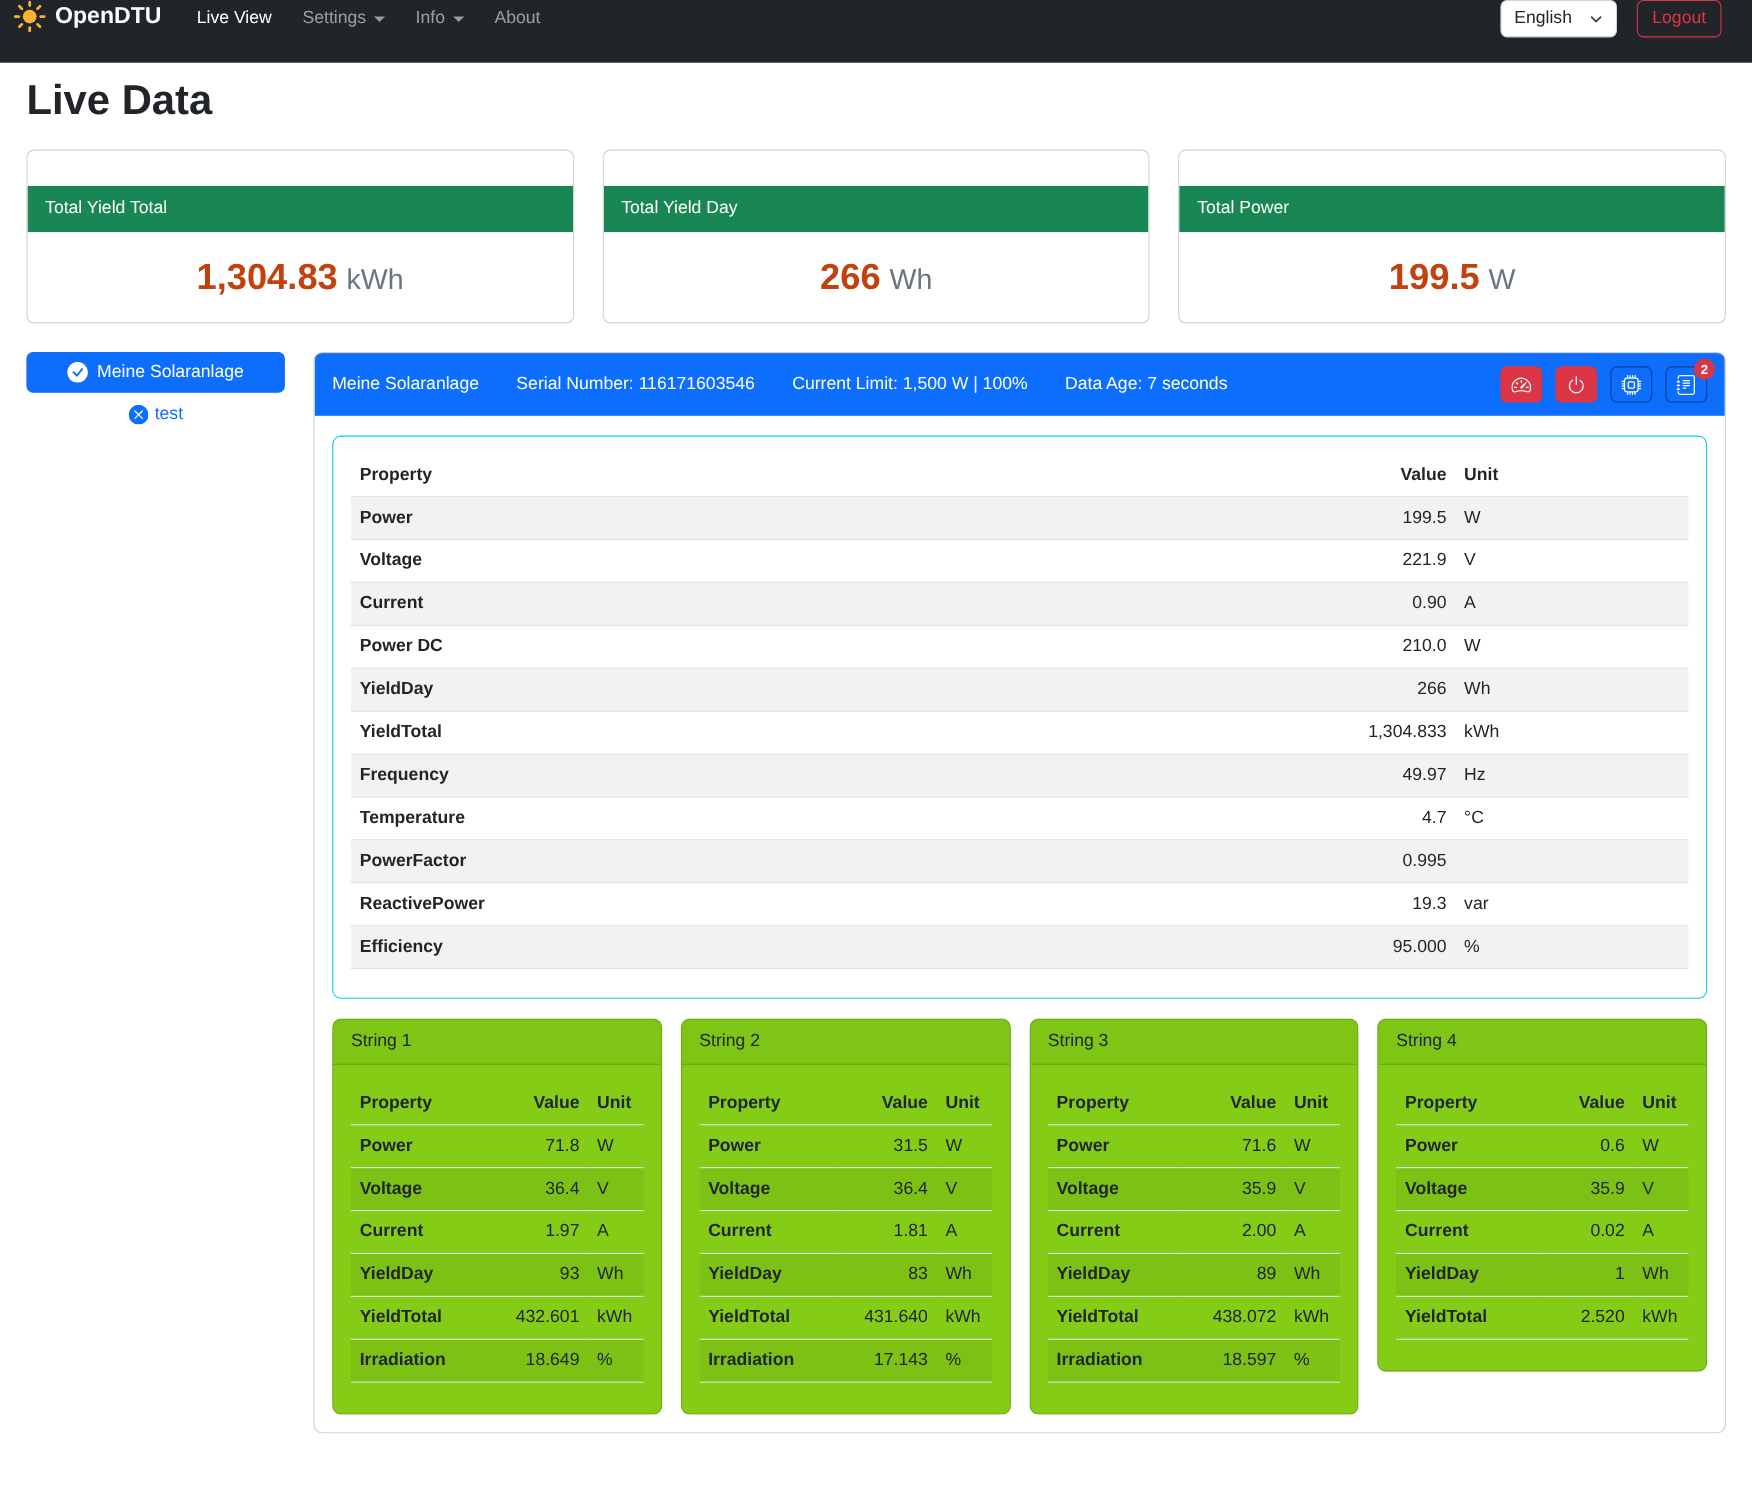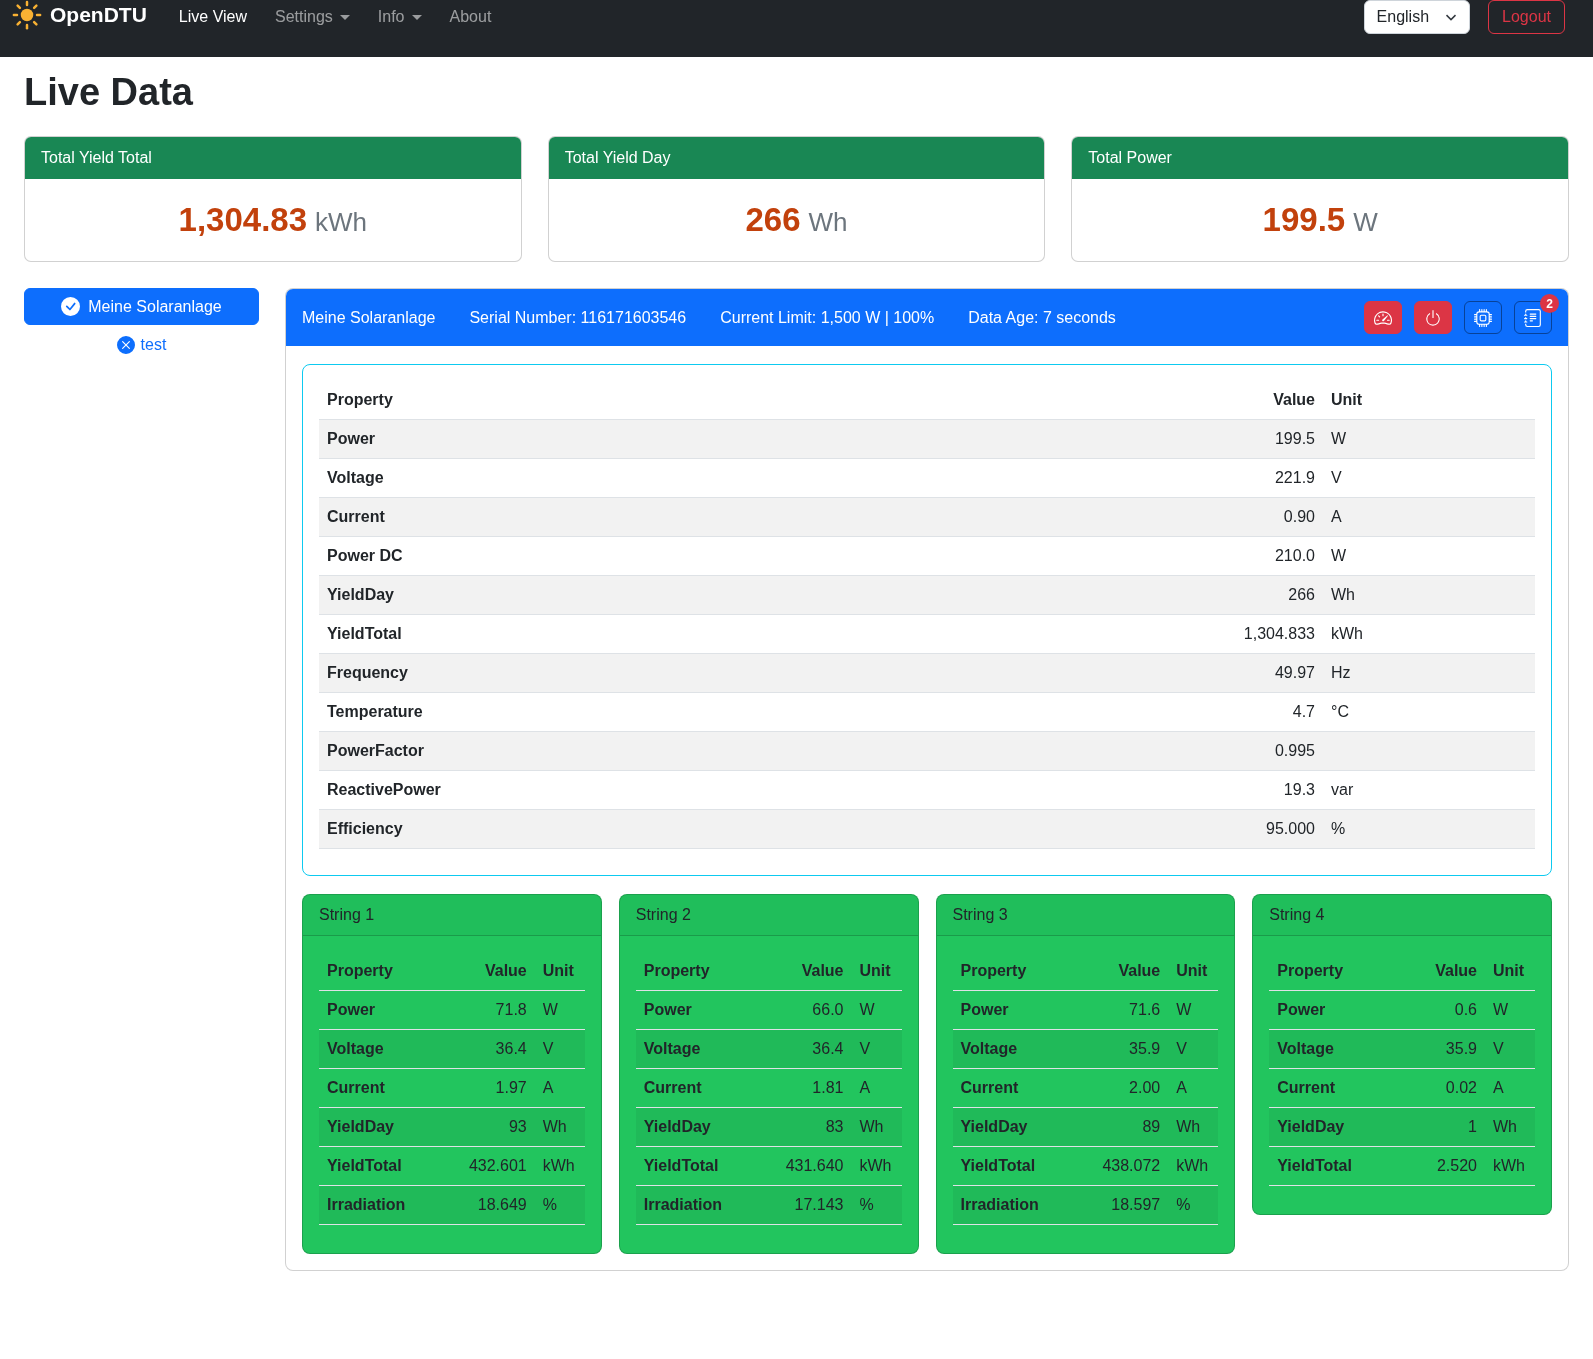--- a/index.html
+++ b/index.html
@@ -63,21 +63,21 @@
   .summary-row { display: flex; gap: 26px; margin-bottom: 26px; }
   .summary-card {
     flex: 1;
     border: 1px solid rgba(0,0,0,.18);
     border-radius: 7px;
     background: #fff;
     overflow: hidden;
   }
   .summary-card .card-header {
     background: #198754; color: #fff;
-    padding: 12px 16px; font-size: 16px;
+    padding: 12px 16px; font-size: 16px; margin-top: 32px;
   }
   .summary-card .card-body {
     padding: 22px 16px; text-align: center;
   }
   .summary-value { font-size: 33px; font-weight: 700; color: #c2410c; }
   .summary-unit { font-size: 26px; color: #6c757d; margin-left: 8px; font-weight: 400; }
 
   
   .main-row { display: flex; gap: 26px; align-items: flex-start; }
 
@@ -164,21 +164,21 @@
   .string-table th.unit, .string-table td.unit { width: 50px; }
   .phase-table tbody tr:nth-child(odd) { background: rgba(0,0,0,.05); }
   .string-table tbody tr:nth-child(even) { background: rgba(0,0,0,.05); }
 
   
   .strings-row { display: flex; gap: 17px; align-items: flex-start; }
   .string-card {
     flex: 1;
     border: 1px solid rgba(0,0,0,.18);
     border-radius: 8px;
-    background: #22c55e;
+    background: #84cc16;
     overflow: hidden;
   }
   .string-header {
     background: rgba(0,0,0,.03);
     border-bottom: 1px solid rgba(0,0,0,.18);
     padding: 11px 16px;
   }
   .string-body { padding: 16px 16px 28px 16px; }
 </style>
 </head>
@@ -448,21 +448,21 @@
                 <thead>
                   <tr>
                     <th class="prop">Property</th>
                     <th class="val">Value</th>
                     <th class="unit">Unit</th>
                   </tr>
                 </thead>
                 <tbody>
                     <tr>
                       <th class="prop">Power</th>
-                      <td class="val">66.0</td>
+                      <td class="val">31.5</td>
                       <td class="unit">W</td>
                     </tr>
                     <tr>
                       <th class="prop">Voltage</th>
                       <td class="val">36.4</td>
                       <td class="unit">V</td>
                     </tr>
                     <tr>
                       <th class="prop">Current</th>
                       <td class="val">1.81</td>

